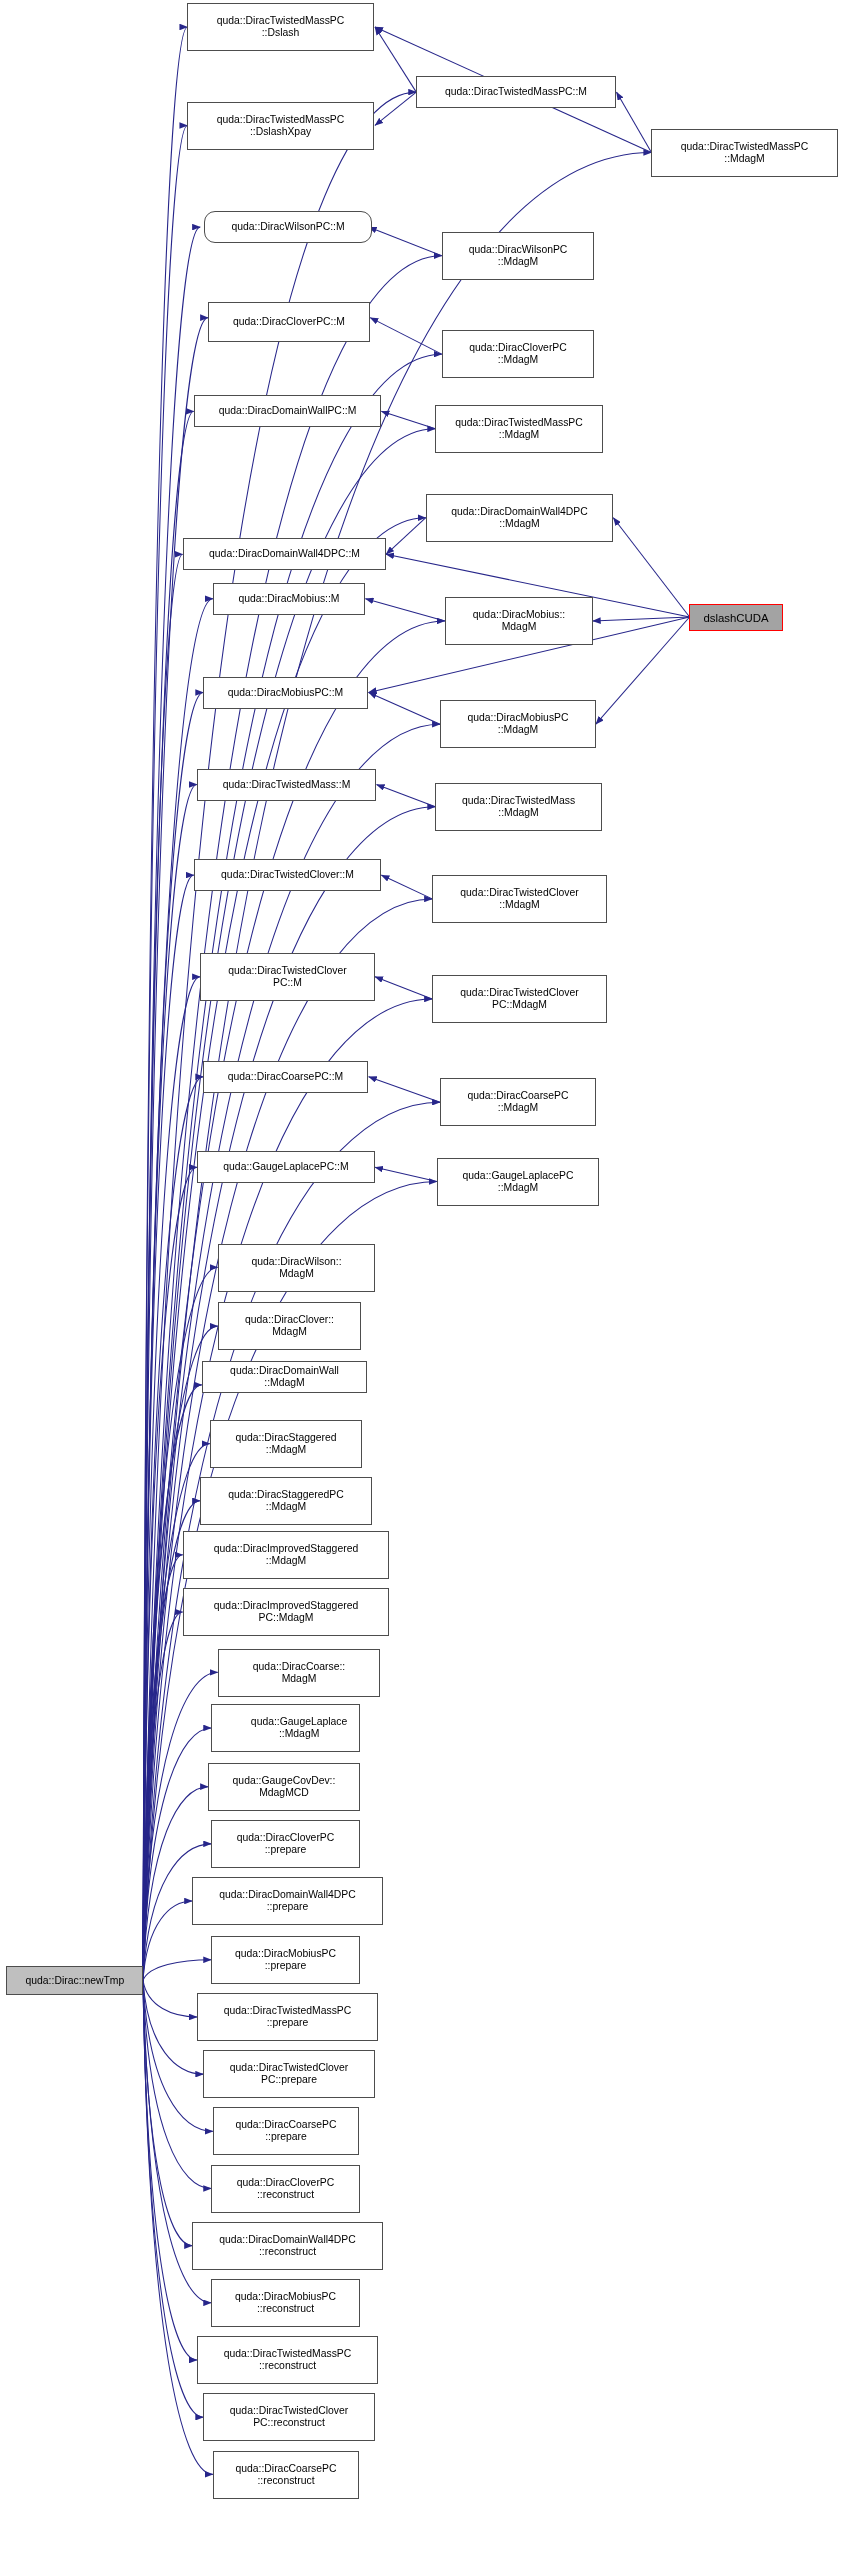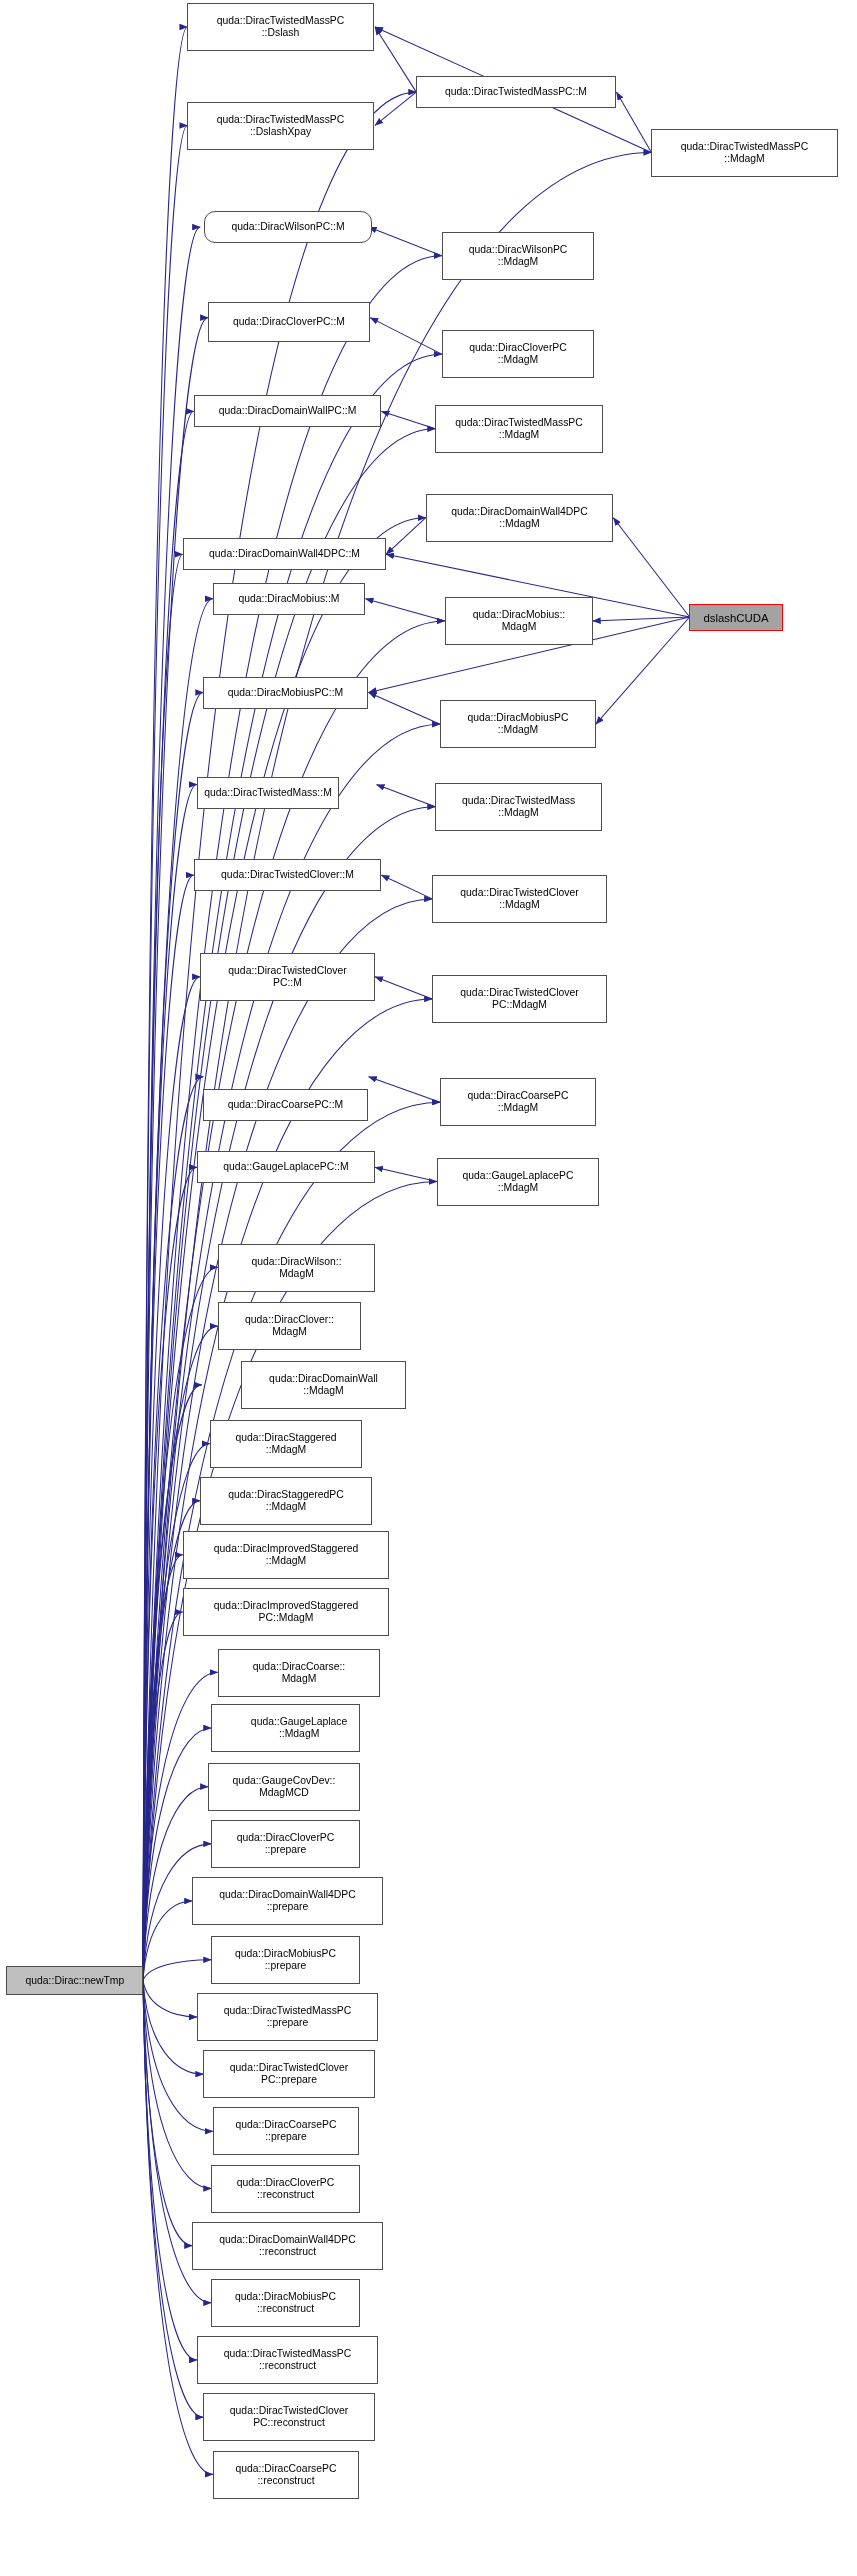--- a/index.html
+++ b/index.html
@@ -112,42 +112,42 @@
       <div class="node" style="left: 426px; top: 494px; width: 187px; height: 48px;">quda::DiracDomainWall4DPC
 ::MdagM</div>
       <div class="node" style="left: 183px; top: 538px; width: 203px; height: 32px;">quda::DiracDomainWall4DPC::M</div>
       <div class="node" style="left: 213px; top: 583px; width: 152px; height: 32px;">quda::DiracMobius::M</div>
       <div class="node" style="left: 445px; top: 597px; width: 148px; height: 48px;">quda::DiracMobius::
 MdagM</div>
       <div class="node target" style="left: 689px; top: 604px; width: 94px; height: 27px; font-size: 11.4px;">dslashCUDA</div>
       <div class="node" style="left: 203px; top: 677px; width: 165px; height: 32px;">quda::DiracMobiusPC::M</div>
       <div class="node" style="left: 440px; top: 700px; width: 156px; height: 48px;">quda::DiracMobiusPC
 ::MdagM</div>
-      <div class="node" style="left: 197px; top: 769px; width: 142px; height: 32px; margin-top: 8px;">quda::DiracTwistedMass::M</div>
+      <div class="node" style="left: 197px; top: 769px; width: 179px; height: 32px;">quda::DiracTwistedMass::M</div>
       <div class="node" style="left: 435px; top: 783px; width: 167px; height: 48px;">quda::DiracTwistedMass
 ::MdagM</div>
       <div class="node" style="left: 194px; top: 859px; width: 187px; height: 32px;">quda::DiracTwistedClover::M</div>
       <div class="node" style="left: 432px; top: 875px; width: 175px; height: 48px;">quda::DiracTwistedClover
 ::MdagM</div>
       <div class="node" style="left: 200px; top: 953px; width: 175px; height: 48px;">quda::DiracTwistedClover
 PC::M</div>
       <div class="node" style="left: 432px; top: 975px; width: 175px; height: 48px;">quda::DiracTwistedClover
 PC::MdagM</div>
-      <div class="node" style="left: 203px; top: 1089px; width: 165px; height: 32px;">quda::DiracCoarsePC::M</div>
+      <div class="node" style="left: 203px; top: 1061px; width: 165px; height: 32px;">quda::DiracCoarsePC::M</div>
       <div class="node" style="left: 440px; top: 1078px; width: 156px; height: 48px;">quda::DiracCoarsePC
 ::MdagM</div>
       <div class="node root" style="left: 6.4px; top: 1966px; width: 137px; height: 29px;">quda::Dirac::newTmp</div>
       <div class="node" style="left: 197px; top: 1151px; width: 178px; height: 32px;">quda::GaugeLaplacePC::M</div>
       <div class="node" style="left: 437px; top: 1158px; width: 162px; height: 48px;">quda::GaugeLaplacePC
 ::MdagM</div>
       <div class="node" style="left: 218px; top: 1244px; width: 157px; height: 48px;">quda::DiracWilson::
 MdagM</div>
       <div class="node" style="left: 218px; top: 1302px; width: 143px; height: 48px;">quda::DiracClover::
 MdagM</div>
-      <div class="node" style="left: 202px; top: 1361px; width: 165px; height: 48px; margin-left: 39px;">quda::DiracDomainWall
+      <div class="node" style="left: 202px; top: 1361px; width: 165px; height: 32px;">quda::DiracDomainWall
 ::MdagM</div>
       <div class="node" style="left: 210px; top: 1420px; width: 152px; height: 48px;">quda::DiracStaggered
 ::MdagM</div>
       <div class="node" style="left: 200px; top: 1477px; width: 172px; height: 48px;">quda::DiracStaggeredPC
 ::MdagM</div>
       <div class="node" style="left: 183px; top: 1531px; width: 206px; height: 48px;">quda::DiracImprovedStaggered
 ::MdagM</div>
       <div class="node" style="left: 183px; top: 1588px; width: 206px; height: 48px;">quda::DiracImprovedStaggered
 PC::MdagM</div>
       <div class="node" style="left: 218px; top: 1649px; width: 162px; height: 48px;">quda::DiracCoarse::

